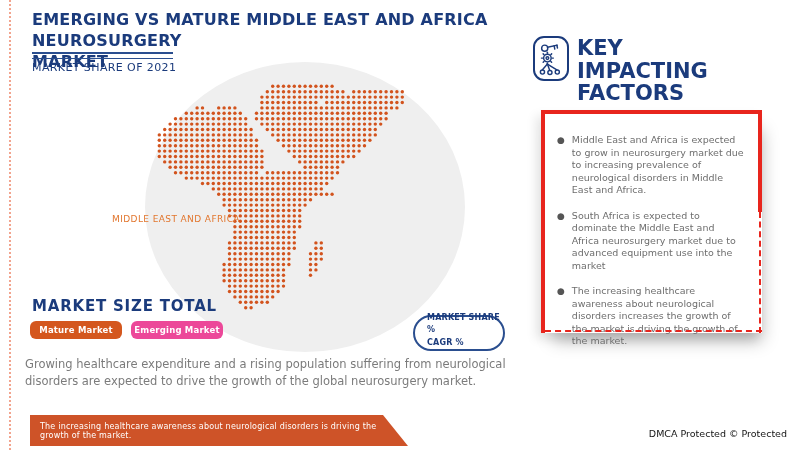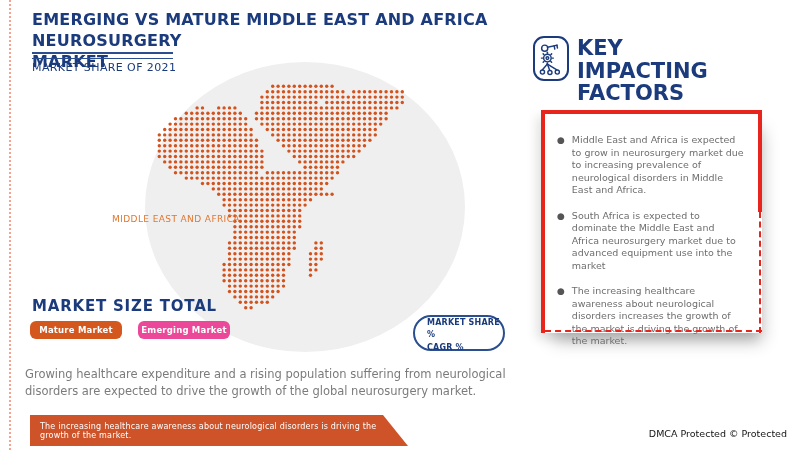--- a/index.html
+++ b/index.html
@@ -17,33 +17,33 @@
          border-top:2px solid #2A4E8F;border-bottom:1px solid #2A4E8F;}
   .subtitle{left:32px;top:61px;color:#1B3B7C;font-size:11px;font-weight:500;letter-spacing:.4px;}
 
   
   .map-circle{left:145px;top:62px;width:320px;height:290px;border-radius:50%;background:#EFEFEF;}
   .map-svg{left:157px;top:84px;}
   .map-label{left:112px;top:214px;color:#E2762E;font-size:9px;font-weight:400;letter-spacing:.4px;}
 
   
   .size-title{left:32px;top:297px;color:#1B3B7C;font-size:15px;font-weight:800;letter-spacing:.8px;}
-  .legend{left:30px;top:321px;display:flex;gap:16px;}
+  .legend{left:30px;top:321px;display:flex;gap:9px;}
   .legend-btn{color:#fff;font-size:8.5px;font-weight:700;padding:4px 0;width:92px;text-align:center;
               border-radius:6px;letter-spacing:.2px;}
   .btn-mature{background:#D4571E;}
   .btn-emerging{background:#ec4899;}
 
   
   .badge{left:413px;top:315px;width:76px;height:32px;border:2px solid #2A4E8F;border-radius:19px;
-         background:#fff;display:flex;flex-direction:column;justify-content:flex-start;
+         background:#fff;display:flex;flex-direction:column;justify-content:flex-end;
          padding-left:12px;color:#1B3B7C;font-size:8px;font-weight:800;line-height:1.55;letter-spacing:.2px;}
 
   
-  .para{left:25px;top:356px;width:495px;color:#7B7B7B;font-size:11.5px;line-height:1.45;margin-top:10px;}
+  .para{left:25px;top:356px;width:495px;color:#7B7B7B;font-size:11.5px;line-height:1.45;}
 
   
   .banner{left:30px;top:408px;width:378px;height:31px;background:#CE5328;color:#fff;font-size:8px;
           display:flex;align-items:center;padding-left:10px;box-sizing:border-box;letter-spacing:.2px;
           clip-path:polygon(0 0,calc(100% - 25px) 0,100% 100%,0 100%);margin-top:7px;}
 
   
   .kif-iconbox{left:533px;top:36px;width:36px;height:45px;border:2.5px solid #1B3B7C;border-radius:11px;
                display:flex;align-items:center;justify-content:center;box-sizing:border-box;}
   .kif-title{left:577px;top:37px;width:180px;color:#1B3B7C;font-size:21px;font-weight:800;line-height:1.08;}

